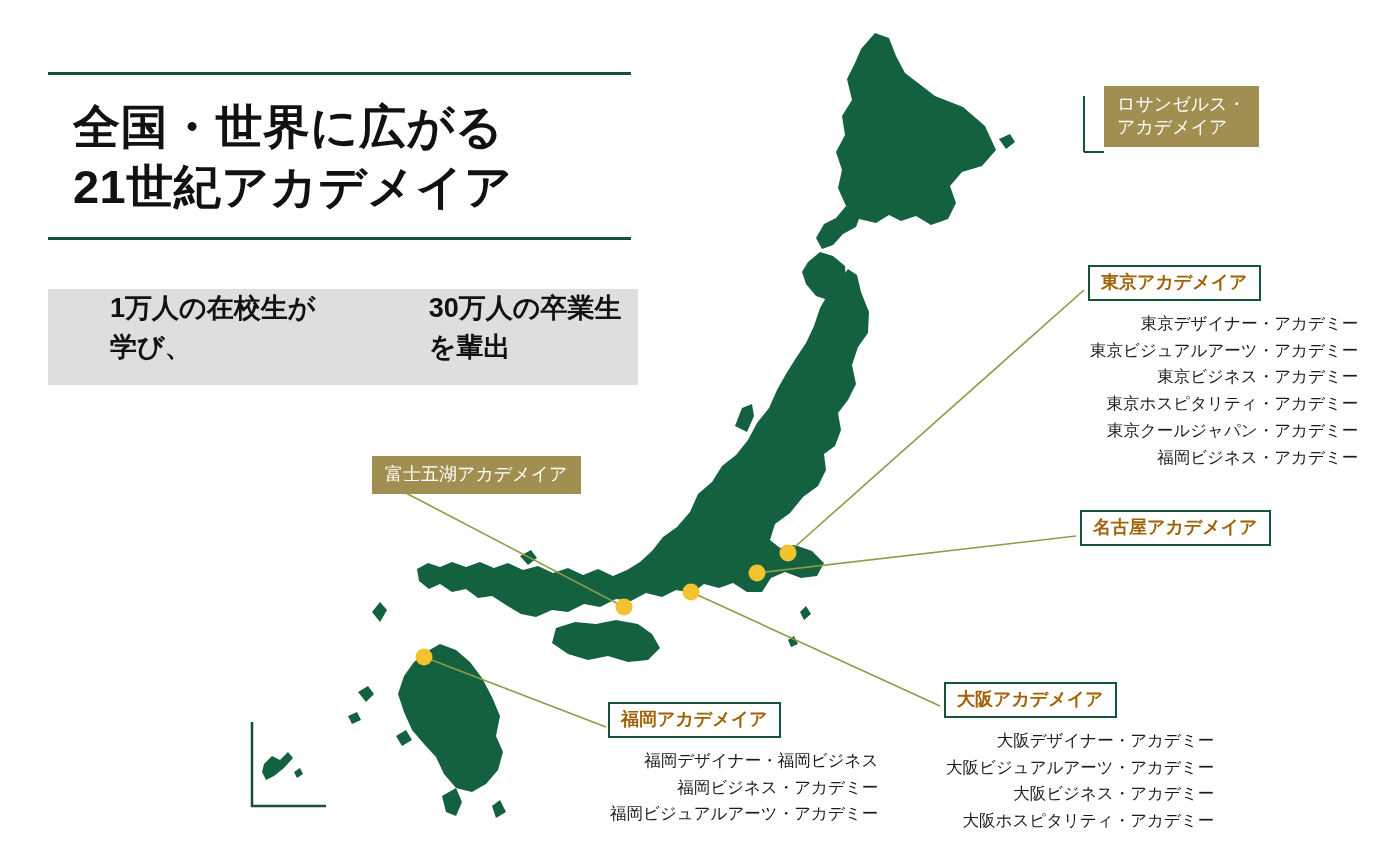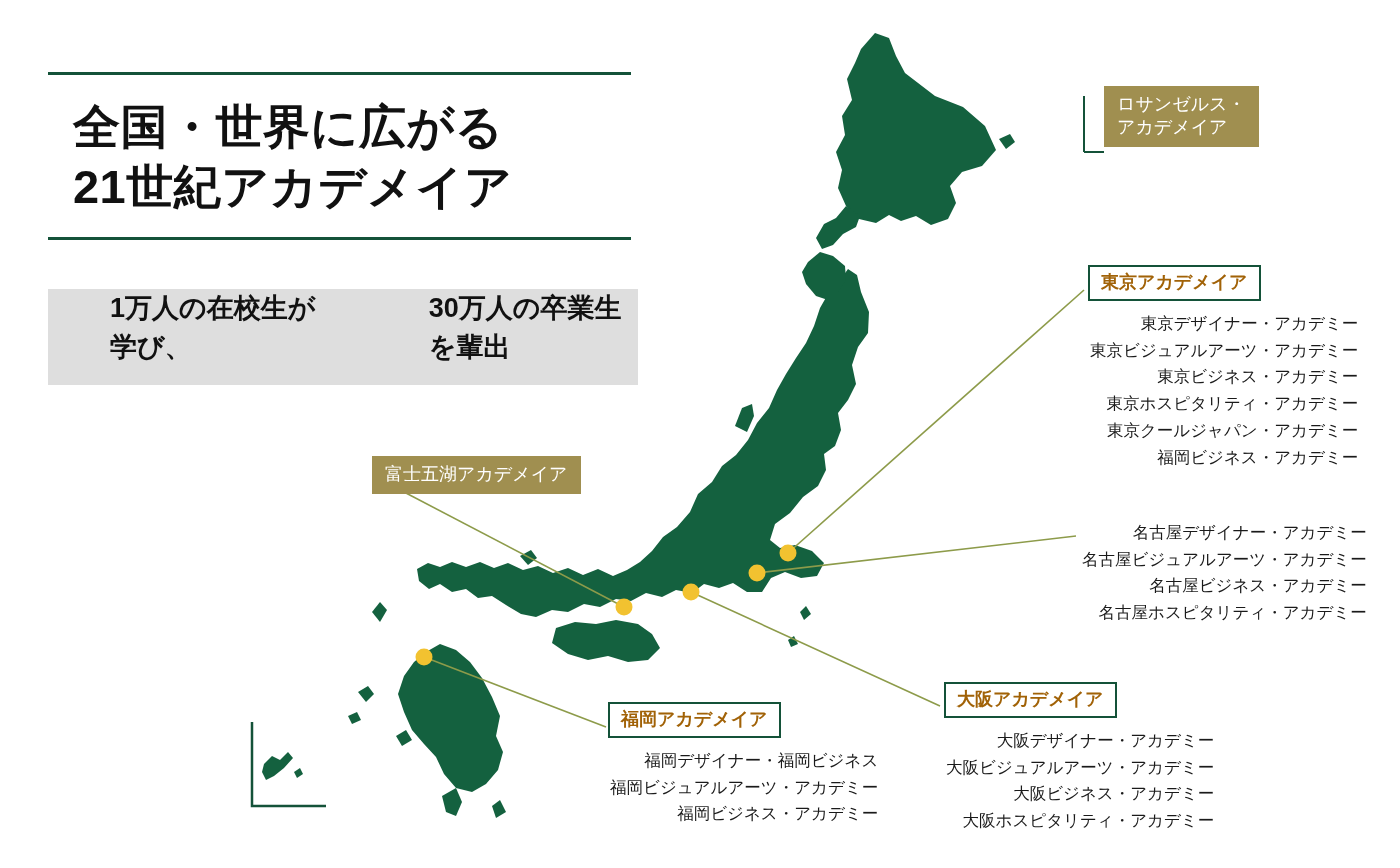--- a/index.html
+++ b/index.html
@@ -211,44 +211,39 @@
       <div class="school-item">東京デザイナー・アカデミー</div>
       <div class="school-item">東京ビジュアルアーツ・アカデミー</div>
       <div class="school-item">東京ビジネス・アカデミー</div>
       <div class="school-item">東京ホスピタリティ・アカデミー</div>
       <div class="school-item">東京クールジャパン・アカデミー</div>
       <div class="school-item">福岡ビジネス・アカデミー</div>
     </div>
   </div>
 
   <div class="callout" id="callout-nagoya">
-    <div class="school-list">
-      <div class="school-item">名古屋デザイナー・アカデミー</div>
-      <div class="school-item">名古屋ビジュアルアーツ・アカデミー</div>
-      <div class="school-item">名古屋ビジネス・アカデミー</div>
-      <div class="school-item">名古屋ホスピタリティ・アカデミー</div>
-    </div>
+    <div class="label-chip">名古屋アカデメイア</div>
   </div>
 
   <div class="callout" id="callout-osaka">
     <div class="label-chip">大阪アカデメイア</div>
     <div class="school-list">
       <div class="school-item">大阪デザイナー・アカデミー</div>
       <div class="school-item">大阪ビジュアルアーツ・アカデミー</div>
       <div class="school-item">大阪ビジネス・アカデミー</div>
       <div class="school-item">大阪ホスピタリティ・アカデミー</div>
     </div>
   </div>
 
   <div class="callout" id="callout-fukuoka">
     <div class="label-chip">福岡アカデメイア</div>
     <div class="school-list">
       <div class="school-item">福岡デザイナー・福岡ビジネス</div>
+      <div class="school-item">福岡ビジネス・アカデミー</div>
       <div class="school-item">福岡ビジュアルアーツ・アカデミー</div>
-      <div class="school-item">福岡ビジネス・アカデミー</div>
     </div>
   </div>
 
   <div class="callout" id="callout-fuji">
     <div class="label-chip olive">富士五湖アカデメイア</div>
   </div>
 
 </div>
 
 </body></html>

